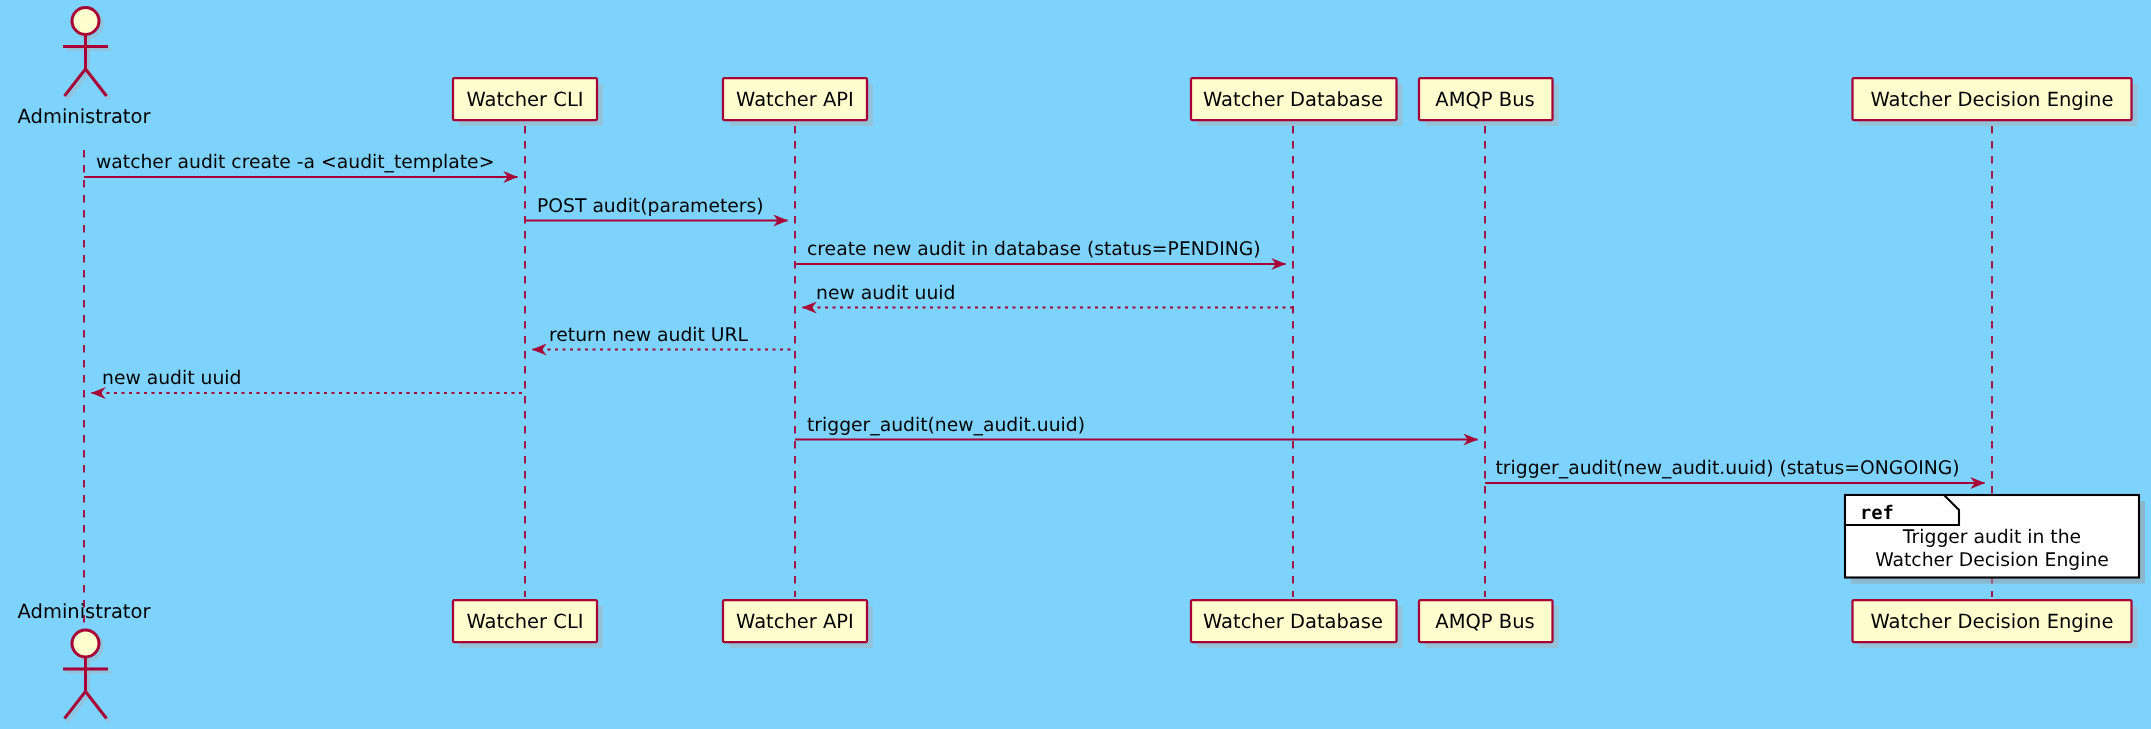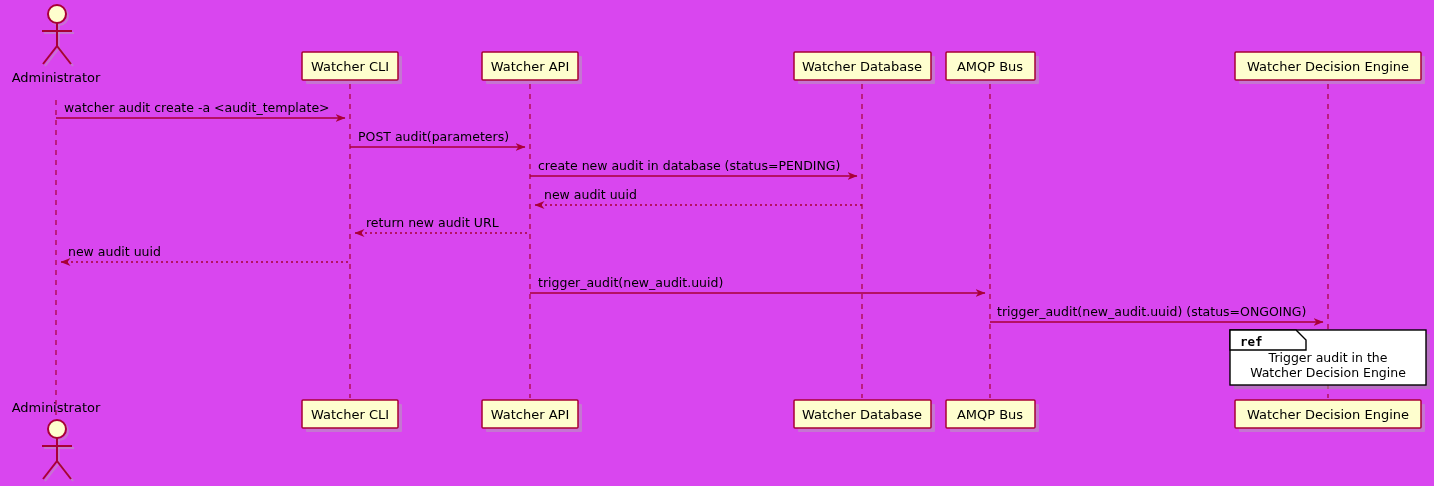--- a/index.html
+++ b/index.html
@@ -7,21 +7,21 @@
     padding: 0;
     background: #ffffff;
   }
   body {
     font-family: "DejaVu Sans", sans-serif;
   }
   #diagram-root {
     position: relative;
     width: 1434px;
     height: 486px;
-    background: #d946ef;
+    background: #7dd3fc;
     overflow: hidden;
   }
   svg.seq {
     display: block;
     width: 1434px;
     height: 486px;
   }
   .pbox-rect {
     fill: #FEFECE;
     stroke: #A80036;

